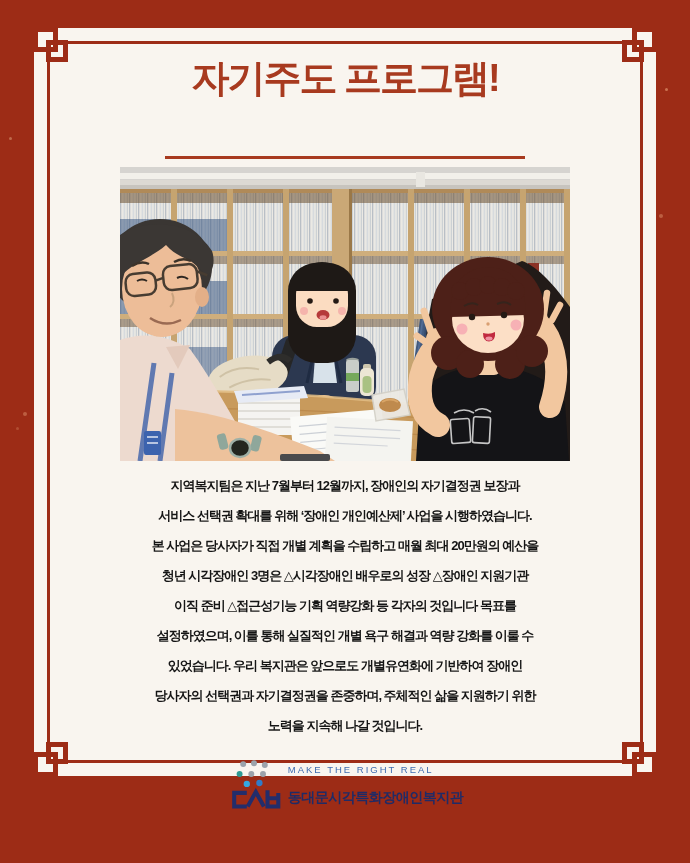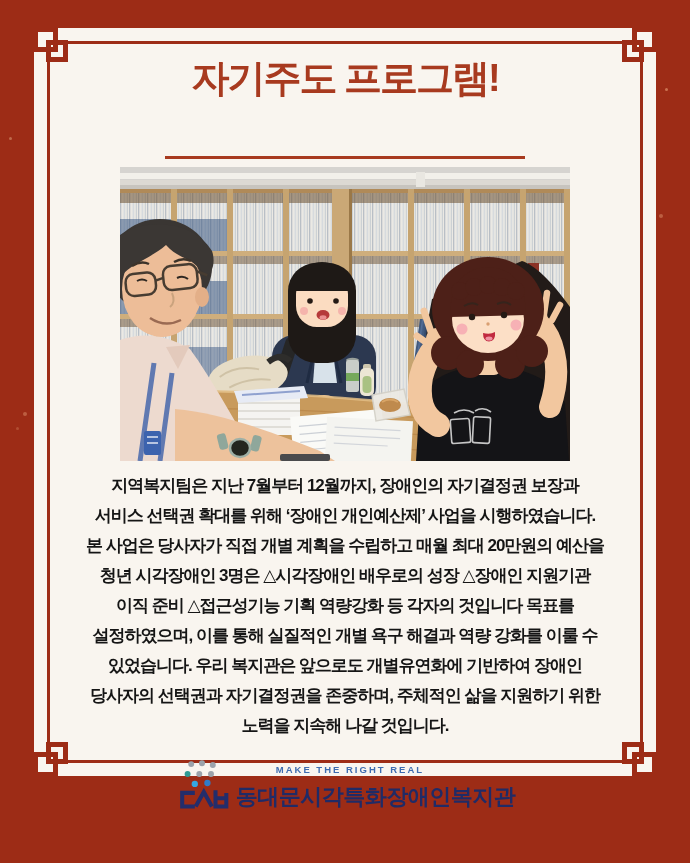--- a/index.html
+++ b/index.html
@@ -31,35 +31,35 @@
   .title-underline{
     position:absolute;top:128px;left:131px;width:360px;height:3px;background:#A83A1F;
   }
   .photo{
     position:absolute;top:139px;left:86px;width:450px;height:294px;
     background:#cdb089;overflow:hidden;
   }
   .photo svg{display:block}
   .article{
     position:absolute;top:443px;left:10px;right:10px;text-align:center;
-    font-size:17px;line-height:30px;font-weight:700;color:#151515;
+    font-size:13px;line-height:30px;font-weight:700;color:#151515;
     letter-spacing:-1px;
   }
   .article .line{white-space:nowrap}
   .logo-row{
     position:absolute;top:726px;left:0;right:0;
     display:flex;justify-content:center;align-items:flex-start;gap:7px;
   }
   .logo-mark{width:54px;height:58px;flex:0 0 auto}
   .logo-text{display:flex;flex-direction:column;padding-top:10px}
   .logo-slogan{
-    font-size:9.5px;font-weight:700;letter-spacing:2px;color:#3E6CB0;white-space:nowrap;margin-left:40px;
+    font-size:9.5px;font-weight:400;letter-spacing:2px;color:#3E6CB0;white-space:nowrap;
   }
   .logo-name{
-    margin-top:7px;font-size:22px;font-weight:800;color:#202B66;
+    margin-top:14px;font-size:14px;font-weight:800;color:#202B66;
     letter-spacing:-0.5px;white-space:nowrap;
   }
 </style>
 </head>
 <body>
 
 <div class="speck" style="left:23px;top:412px;width:4px;height:4px;background:#C76F4F"></div>
 <div class="speck" style="left:16px;top:427px;width:3px;height:3px;background:#B85A3C"></div>
 <div class="speck" style="left:9px;top:137px;width:3px;height:3px;background:#C97F5E"></div>
 <div class="speck" style="left:665px;top:88px;width:3px;height:3px;background:#D98A64"></div>

